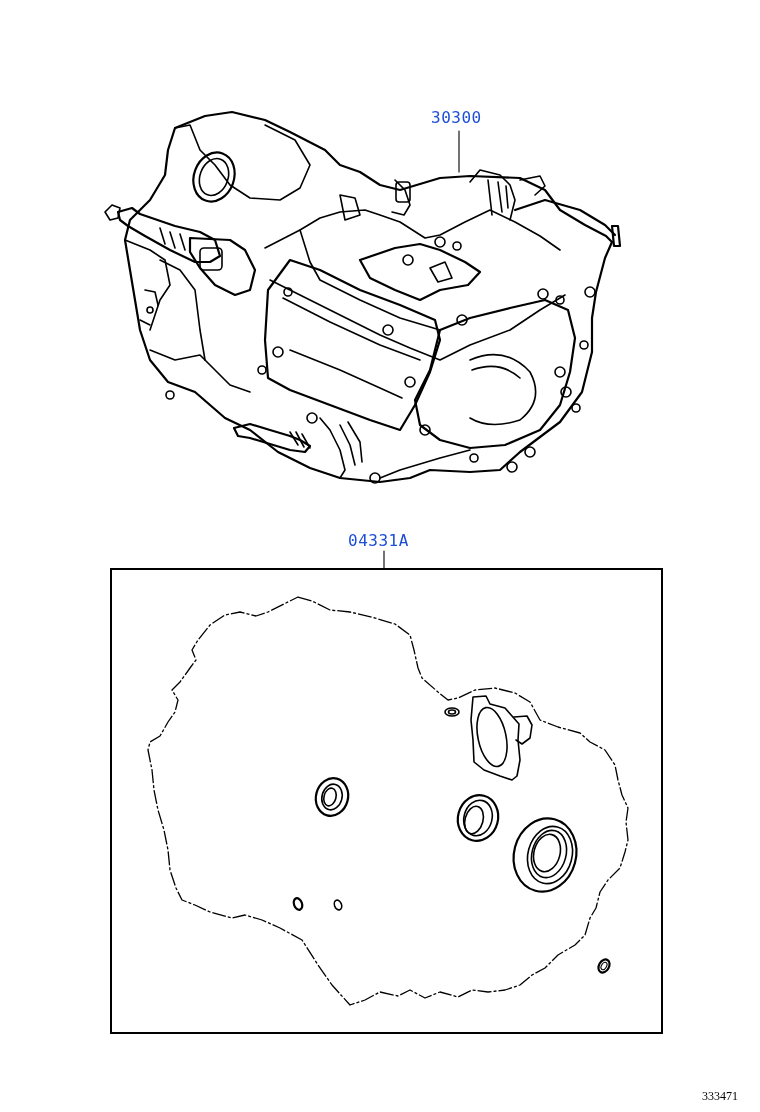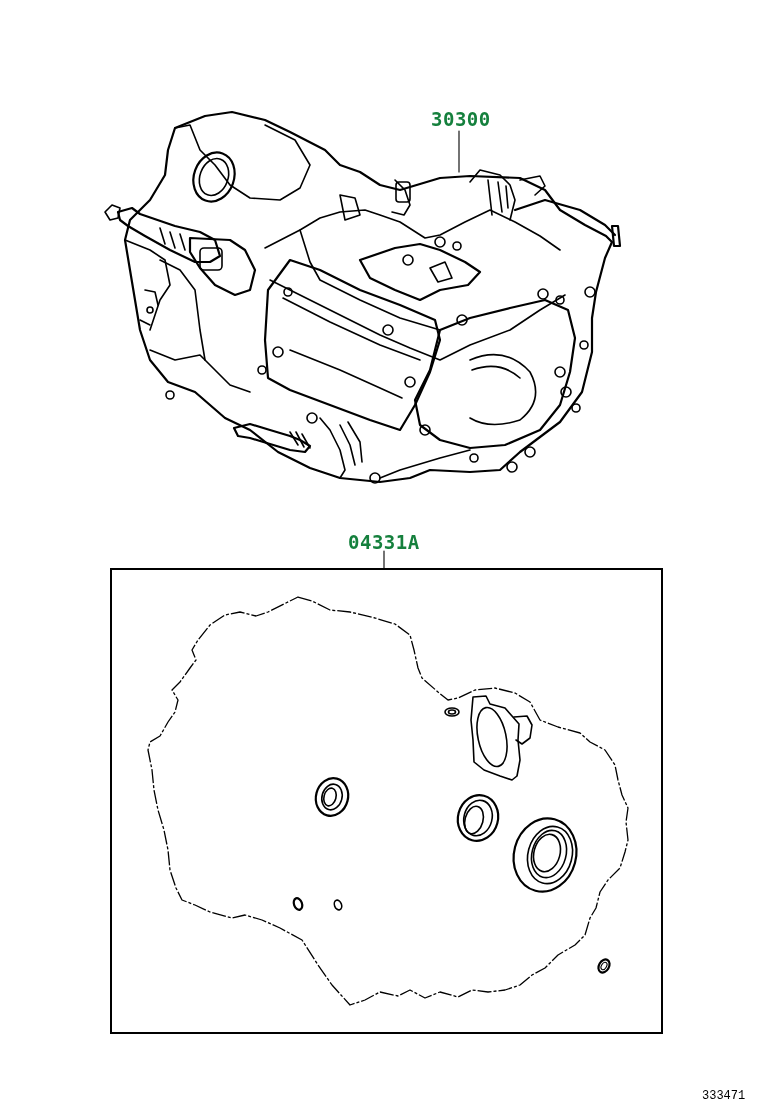--- a/index.html
+++ b/index.html
@@ -1,23 +1,23 @@
 <!DOCTYPE html>
 <html><head>
 <meta charset="utf-8">
 <style>
   html, body { margin: 0; padding: 0; background: #ffffff; }
   body { width: 760px; height: 1112px; position: relative; overflow: hidden; font-family: "DejaVu Sans Mono", monospace; }
   .canvas { position: absolute; left: 0; top: 0; width: 760px; height: 1112px; }
   .part-label {
     position: absolute; font-family: "DejaVu Sans Mono", "Liberation Mono", monospace;
-    font-weight: bold; font-size: 19px; color: #15803d; letter-spacing: 0.5px; line-height: 1;
+    font-weight: normal; font-size: 16px; color: #1d4ed8; letter-spacing: 0.5px; line-height: 1;
   }
   .fig-number {
-    position: absolute; font-family: Liberation Mono, monospace; font-size: 12px; color: #000; text-align: right;
+    position: absolute; font-family: Liberation Serif, serif; font-size: 12px; color: #000; text-align: right;
   }
   .kit-box {
     position: absolute; left: 110px; top: 568px; width: 549px; height: 462px;
     border: 2px solid #000; box-sizing: content-box;
   }
   svg { position: absolute; left: 0; top: 0; }
   .ln { fill: none; stroke: #000; stroke-width: 1.6; stroke-linejoin: round; stroke-linecap: round; }
   .ln2 { fill: none; stroke: #000; stroke-width: 2.2; stroke-linejoin: round; stroke-linecap: round; }
   .thin { fill: none; stroke: #000; stroke-width: 1.1; stroke-linecap: round; }
   .dash { fill: none; stroke: #000; stroke-width: 1.3; stroke-dasharray: 14 2 3 2; stroke-linejoin: round; }

